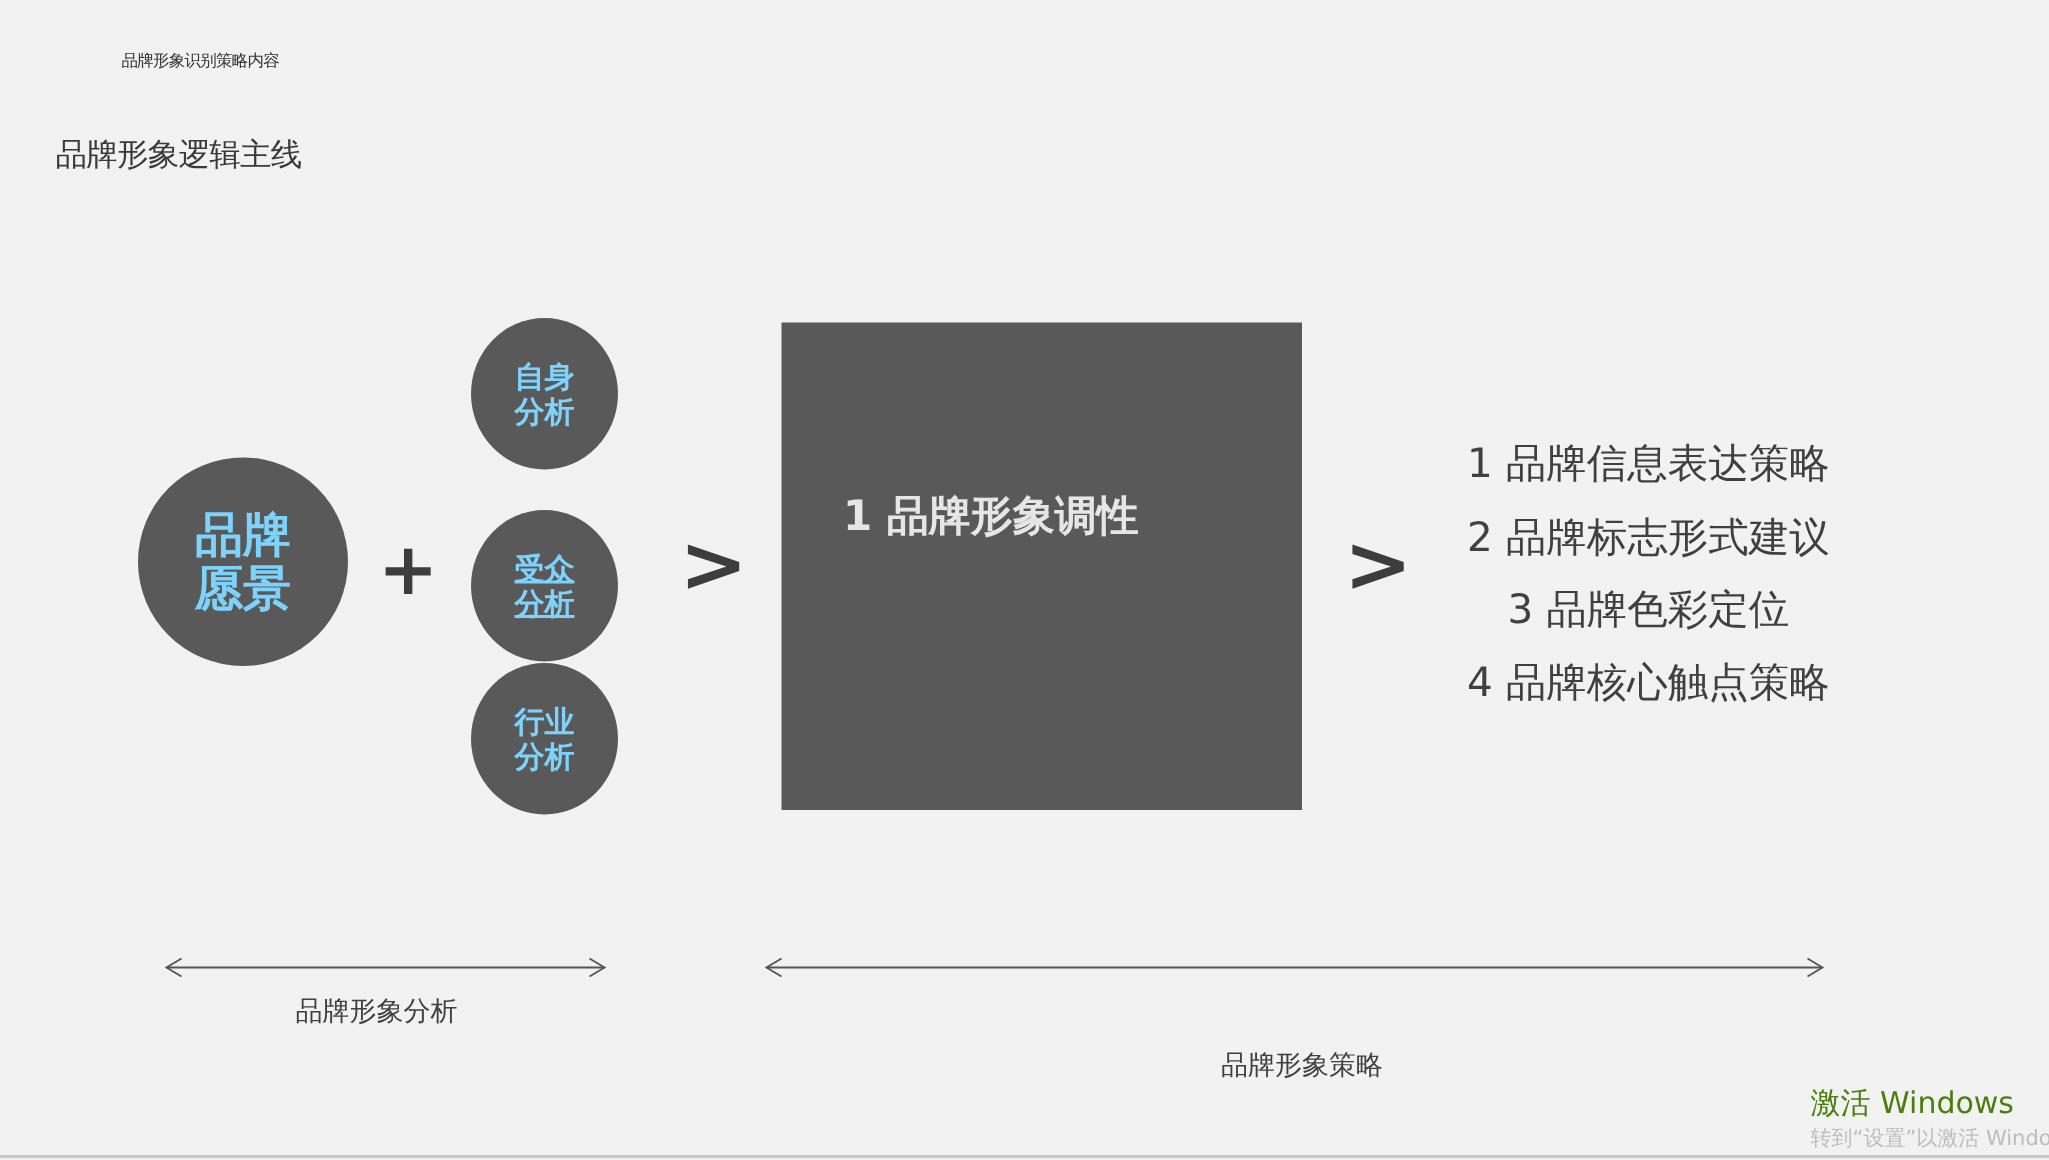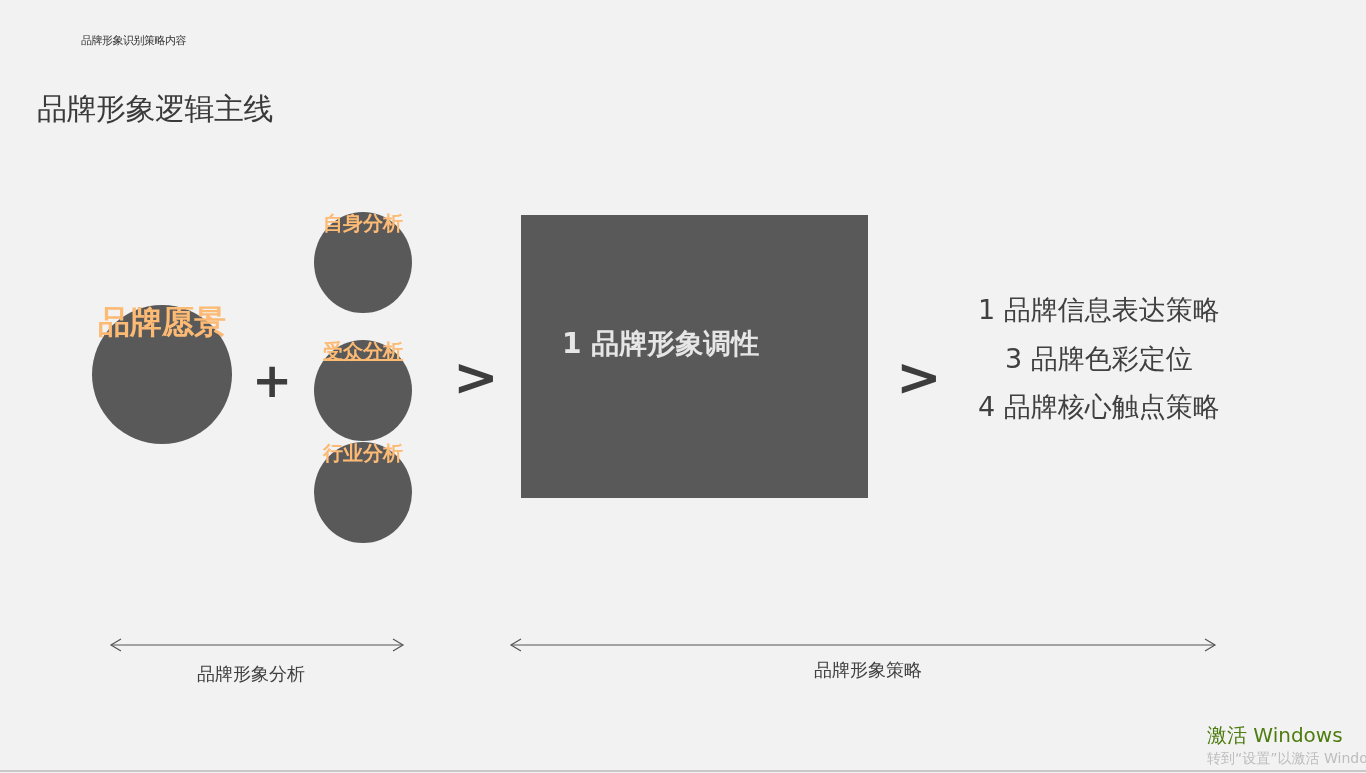--- a/index.html
+++ b/index.html
@@ -2,53 +2,53 @@
 <html><head>
   <meta charset="utf-8">
   <style>
     html, body { margin: 0; padding: 0; }
     body {
       width: 1366px; height: 773px; background: #f2f2f2; position: relative; overflow: hidden;
       font-family: "DejaVu Sans", "Liberation Sans", sans-serif; color: #404040;
     }
     .abs { position: absolute; }
     .header-small { left: 37px; top: 33px; font-size: 11px; color: #333; letter-spacing: -0.5px; margin-left: 44px; }
-    .page-title { left: 37px; top: 89px; font-size: 30px; color: #3a3a3a; letter-spacing: -0.5px; }
+    .page-title { left: 37px; top: 89px; font-size: 21px; color: #3a3a3a; letter-spacing: -0.5px; }
 
     .circle {
       position: absolute; border-radius: 50%; background: #595959;
-      display: flex; justify-content: center; flex-direction: row;
-      color: #fdba74; font-weight: bold; text-align: center; line-height: 1.12;
+      display: flex; align-items: center; justify-content: center; flex-direction: column;
+      color: #7dd3fc; font-weight: bold; text-align: center; line-height: 1.12;
     }
     .big-circle { left: 92px; top: 305px; width: 140px; height: 139px; font-size: 32px; }
     .small-circle { width: 98px; height: 101px; font-size: 20px; left: 314px; }
     .sc1 { top: 212px; }
     .sc2 { top: 340px; text-decoration: underline; }
     .sc3 { top: 442px; }
 
     .plus { left: 252px; top: 350px; font-size: 48px; font-weight: bold; color: #3d3d3d; line-height: 60px; }
     .gt { font-size: 52px; font-weight: bold; color: #3d3d3d; line-height: 60px; transform: scaleX(1.05); }
     .gt1 { left: 454px; top: 347px; }
     .gt2 { left: 897px; top: 347px; }
 
     .box {
-      left: 521px; top: 215px; width: 347px; height: 283px; background: #595959;
+      left: 521px; top: 215px; width: 347px; height: 325px; background: #595959;
     }
     .box-item { position: absolute; left: 41px; font-size: 28px; font-weight: bold; color: #e6e6e6; white-space: nowrap; letter-spacing: 0px; }
     .bi1 { top: 110px; }
     .bi2 { top: 166px; }
 
     .strat-list { left: 978px; top: 286px; }
     .strat-item { font-size: 27px; color: #404040; line-height: 48.5px; white-space: nowrap; text-align: center; }
 
     .arrow-line { position: absolute; height: 14px; }
     .arrow-line svg { display: block; }
     .label-bottom { font-size: 18px; font-weight: normal; color: #404040; white-space: nowrap; }
     .lb1 { left: 197px; top: 662px; }
-    .lb2 { left: 814px; top: 658px; }
+    .lb2 { left: 814px; top: 698px; }
 
     .watermark1 { left: 1207px; top: 722px; font-size: 20px; color: #4d7c0f; white-space: nowrap; }
     .watermark2 { left: 1207px; top: 750px; font-size: 14px; color: #bdbdbd; white-space: nowrap; }
     .bottom-border { left: 0; top: 770px; width: 1366px; height: 2px; background: #c8c8c8; }
   </style>
 </head>
 <body>
 
 <div class="abs header-small">品牌形象识别策略内容</div>
 <div class="abs page-title">品牌形象逻辑主线</div>
@@ -76,20 +76,21 @@
 <div class="abs gt gt1">&gt;</div>
 
 <div class="abs box">
   <div class="box-item bi1">1 品牌形象调性</div>
 </div>
 
 <div class="abs gt gt2">&gt;</div>
 
 <div class="abs strat-list">
   <div class="strat-item">1 品牌信息表达策略</div>
+  <div class="strat-item">2 品牌标志形式建议</div>
   <div class="strat-item">3 品牌色彩定位</div>
   <div class="strat-item">4 品牌核心触点策略</div>
 </div>
 
 <div class="arrow-line" style="left:109px; top:638px; width:296px;">
   <svg width="296" height="14" viewBox="0 0 296 14">
     <line x1="2" y1="7" x2="294" y2="7" stroke="#555" stroke-width="1.2"></line>
     <polyline points="12,1 2,7 12,13" fill="none" stroke="#555" stroke-width="1.2"></polyline>
     <polyline points="284,1 294,7 284,13" fill="none" stroke="#555" stroke-width="1.2"></polyline>
   </svg>

